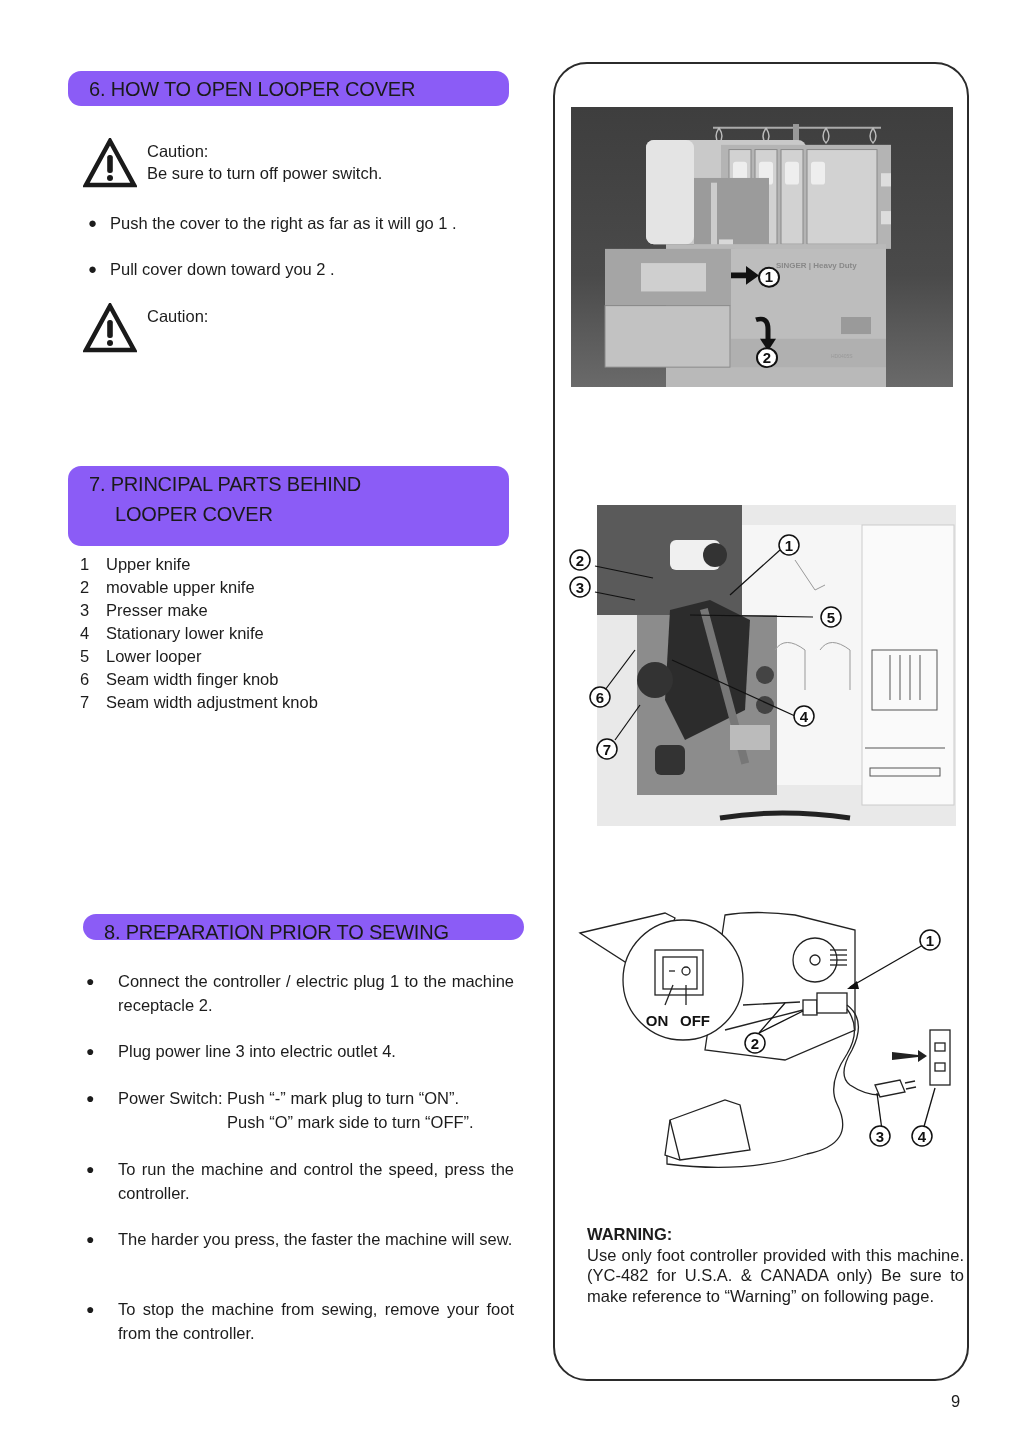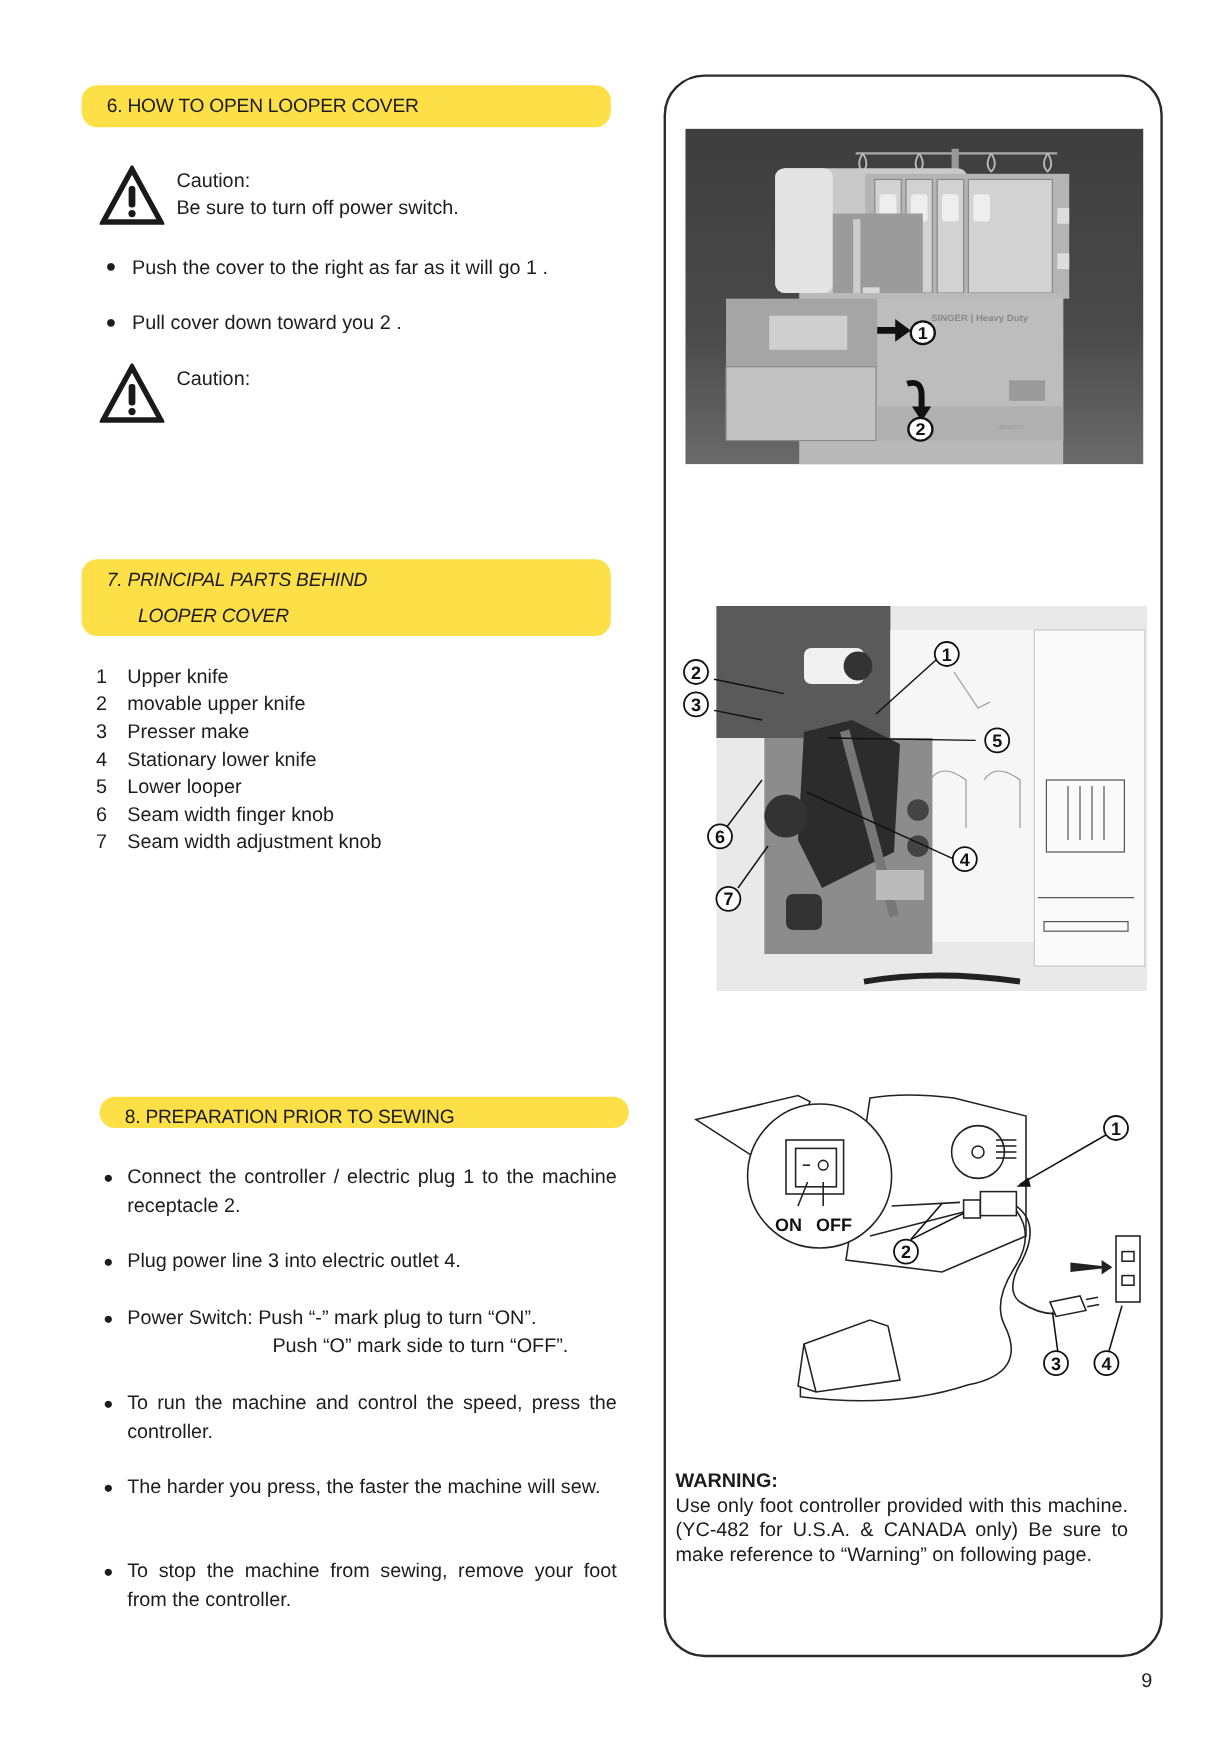--- a/index.html
+++ b/index.html
@@ -4,56 +4,56 @@
 <style>
   * { box-sizing: border-box; margin: 0; padding: 0; }
   html, body { width: 1024px; height: 1451px; background: #ffffff; }
   body { position: relative; font-family: "Liberation Sans", "DejaVu Sans", sans-serif; color: #1c1c1c; overflow: hidden; }
 
   .abs { position: absolute; }
 
   
   .sec-head {
     position: absolute; left: 68px; width: 441px;
-    background: #fde047; border-radius: 13px;
-    font-size: 16px; line-height: 30px; color: #1a1a1a;
+    background: #8b5cf6; border-radius: 13px;
+    font-size: 20px; line-height: 30px; color: #1a1a1a;
     padding: 3px 0 0 21px; letter-spacing: -0.2px;
   }
   .sec-head .line2 { display: block; padding-left: 26px; }
 
   
   .caution { position: absolute; left: 83px; width: 440px; height: 52px; }
   .caution svg { position: absolute; left: 0; top: 0; width: 54px; height: 50px; }
   .caution .ctext { position: absolute; left: 64px; top: 2px; font-size: 16.5px; line-height: 22px; }
 
   
   .bullet { position: absolute; font-size: 16.5px; line-height: 24px; }
   .bullet .dot { position: absolute; left: 0; top: 0; font-size: 15px; }
   .bullet .btext { position: absolute; left: 22px; top: 0; white-space: nowrap; }
 
   .bullet8 { position: absolute; left: 86px; width: 428px; font-size: 16.5px; line-height: 24px; }
   .bullet8 .dot { position: absolute; left: 0; top: 0; font-size: 14px; }
-  .bullet8 .btext { display: block; margin-left: 20px; text-align: justify; text-align-last: left; }
+  .bullet8 .btext { display: block; margin-left: 32px; text-align: justify; text-align-last: left; }
 
   
   .parts { position: absolute; left: 80px; top: 553px; font-size: 16.5px; line-height: 23px; }
   .parts .row { position: relative; height: 23px; white-space: nowrap; }
   .parts .num { position: absolute; left: 0; width: 14px; }
   .parts .lbl { position: absolute; left: 26px; }
 
   
   .panel {
     position: absolute; left: 553px; top: 62px; width: 416px; height: 1319px;
     border: 2px solid #2b2b2b; border-radius: 34px; background: #fff;
   }
 
   .fig { position: absolute; overflow: hidden; }
   .fig svg { width: 100%; height: 100%; display: block; }
 
-  .warning { position: absolute; left: 563px; top: 1224px; width: 377px; font-size: 16.5px; line-height: 20.5px; }
+  .warning { position: absolute; left: 587px; top: 1224px; width: 377px; font-size: 16.5px; line-height: 20.5px; }
   .warning .wtitle { font-weight: bold; display: block; }
   .warning .wbody { display: block; text-align: justify; }
 
   .page-num { position: absolute; left: 951px; top: 1392px; font-size: 16.5px; }
 
   .callout-text { font-family: "Liberation Sans", sans-serif; font-size: 15px; font-weight: bold; fill: #111; }
 </style>
 </head>
 <body>
 
@@ -86,21 +86,21 @@
   <svg viewBox="0 0 54 50">
     <polygon points="27,3 51,47 3,47" fill="none" stroke="#1a1a1a" stroke-width="4.5" stroke-linejoin="miter"></polygon>
     <rect x="24.2" y="17" width="5.6" height="18" rx="2.5" fill="#1a1a1a"></rect>
     <circle cx="27" cy="40" r="3" fill="#1a1a1a"></circle>
   </svg>
   <div class="ctext">
     <div>Caution:</div>
   </div>
 </div>
 
-<div class="sec-head" style="top:466px;height:64px;font-style:italic;">
+<div class="sec-head" style="top:466px;height:80px;">
   <span>7. PRINCIPAL PARTS BEHIND</span>
   <span class="line2">LOOPER COVER</span>
 </div>
 
 <div class="parts">
   <div class="row">
       <span class="num">1</span>
       <span class="lbl">Upper knife</span>
     </div>
   <div class="row">

